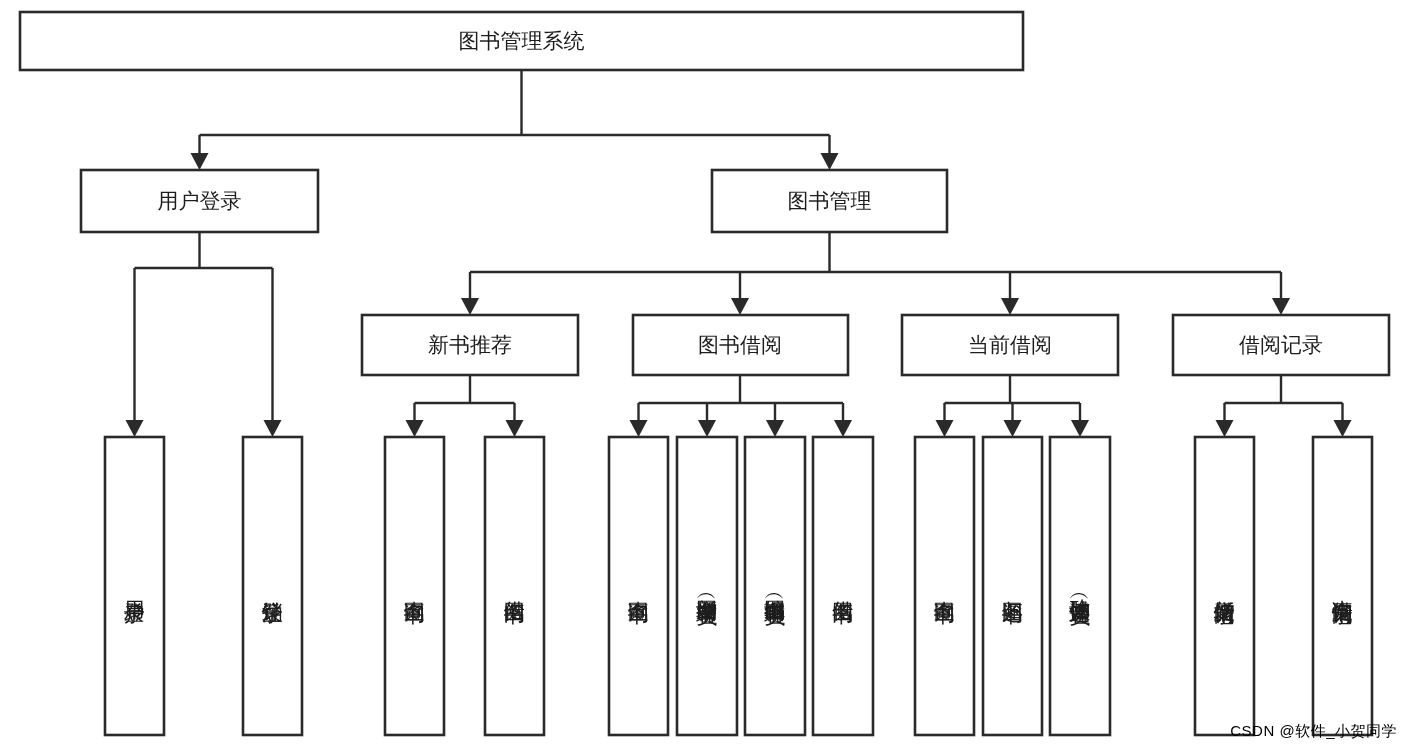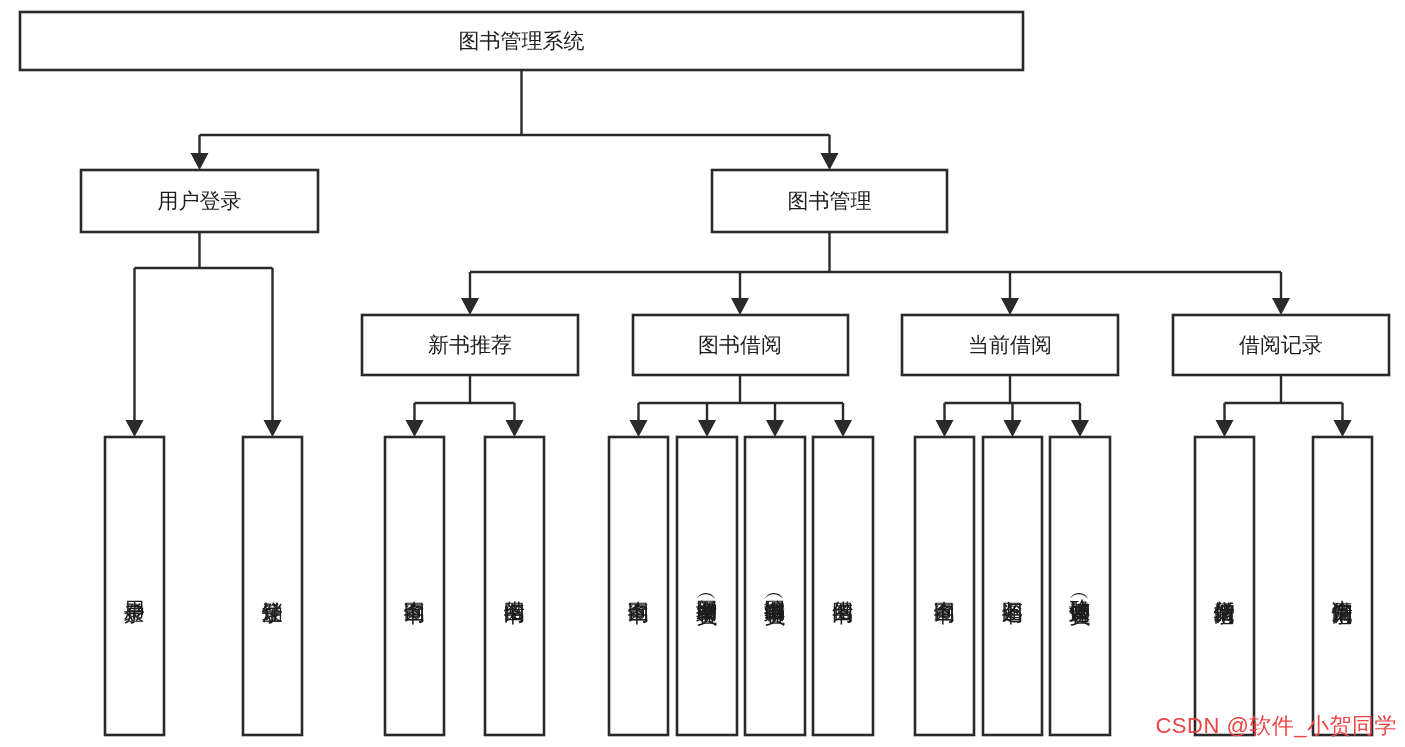--- a/index.html
+++ b/index.html
@@ -61,22 +61,22 @@
     text-orientation: upright;
     letter-spacing: 1px;
     white-space: nowrap;
     pointer-events: none;
   }
   .watermark {
     position: absolute;
     right: 8px;
     bottom: 6px;
     font-family: "Liberation Sans", "DejaVu Sans", sans-serif;
-    font-size: 22px;
-    color: #ef4444;
+    font-size: 15px;
+    color: #000000;
     letter-spacing: 0.5px;
     white-space: nowrap;
   }
 </style>
 </head>
 <body>
 
 <div id="diagram-root">
 
   <svg id="diagram-svg" viewBox="0 0 1405 747">

